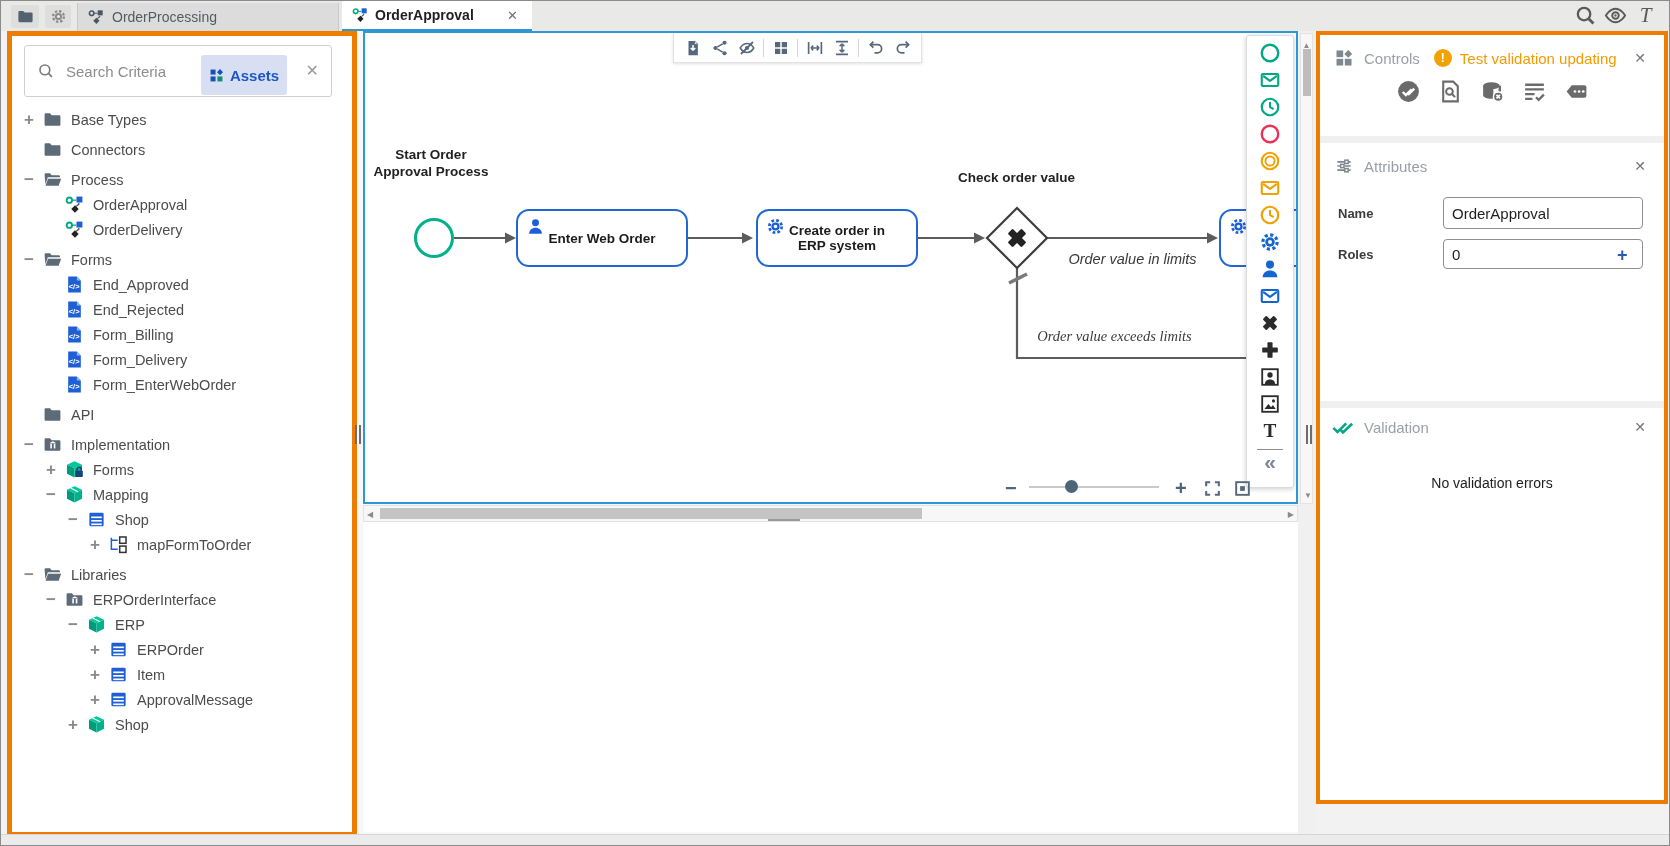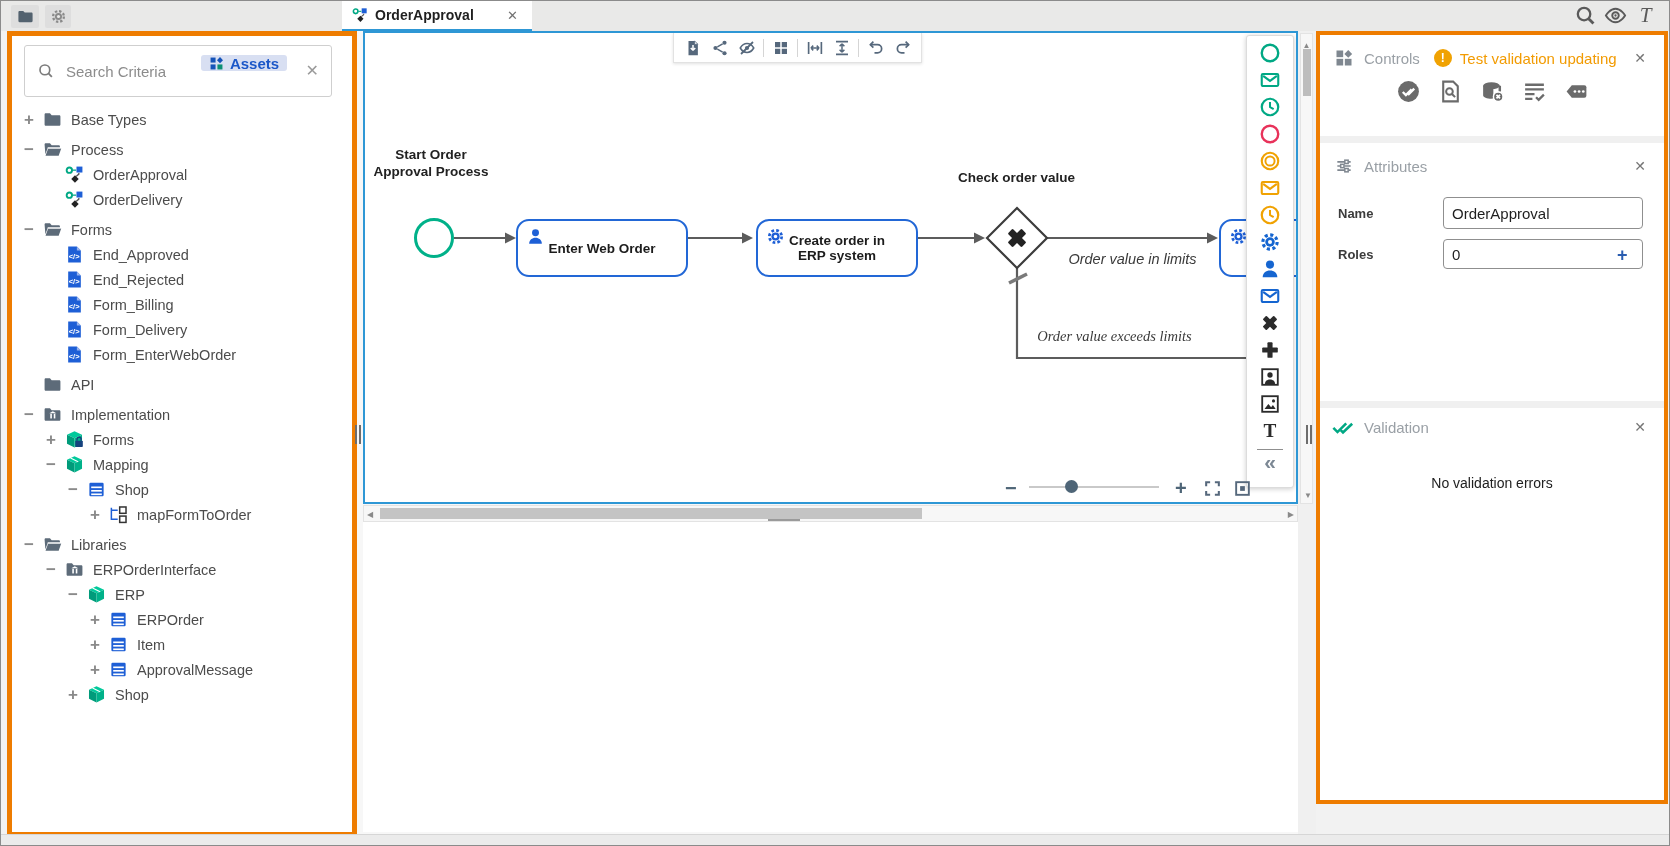--- a/index.html
+++ b/index.html
@@ -12,34 +12,34 @@
   .tb-btn{top:4px;height:23px;background:#dedede;border-radius:2px;display:flex;align-items:center;justify-content:center;}
   #tab1{left:76px;top:2px;width:262px;height:28px;background:#dcdcdc;border-left:1px solid #c9c9c9;border-right:1px solid #c9c9c9;display:flex;align-items:center;gap:8px;padding-left:10px;box-sizing:border-box;color:#565b60;font-size:14px;}
   #tab2{left:341px;top:0px;width:190px;height:30px;background:#ffffff;display:flex;align-items:center;gap:7px;padding-left:10px;box-sizing:border-box;color:#1f1f1f;font-size:14px;font-weight:bold;border-bottom:2px solid #2e97d5;}
   #tab2 .close{margin-left:auto;margin-right:14px;color:#717171;font-weight:normal;font-size:13px;}
   #topbar-right{right:14px;top:3px;display:flex;gap:7px;align-items:center;}
   
   #left-panel{left:6px;top:30px;width:350px;height:806px;background:#fff;border:5px solid #ee7c00;box-sizing:border-box;}
   #search-box{position:absolute;left:12px;top:9px;width:306px;height:50px;border:1px solid #cfcfcf;border-radius:3px;background:#fff;display:flex;align-items:center;}
   #search-box input{border:none;outline:none;font-size:15px;color:#5a5a5a;width:118px;font-family:inherit;background:transparent;}
   #search-box input::placeholder{color:#8c8c8c;}
-  #assets-chip{position:absolute;left:176px;top:9px;width:86px;height:16px;background:#d8dff2;border-radius:3px;display:flex;align-items:center;justify-content:center;gap:6px;color:#1b57c8;font-weight:bold;font-size:15px;}
+  #assets-chip{position:absolute;left:176px;top:9px;width:86px;height:40px;background:#d8dff2;border-radius:3px;display:flex;align-items:center;justify-content:center;gap:6px;color:#1b57c8;font-weight:bold;font-size:15px;}
   #search-clear{position:absolute;right:12px;top:15px;color:#9a9a9a;font-size:16px;}
   #tree{position:absolute;left:0;top:66px;right:0;bottom:0;overflow:hidden;}
   .tree-row{height:25px;display:flex;align-items:center;font-size:14.5px;color:#4c4c4c;}
   .tree-row.group{margin-top:5px;}
   .tree-exp{width:16px;text-align:center;color:#8a8a8a;font-size:17px;font-weight:bold;flex:0 0 16px;margin-right:6px;}
   .tree-ico{width:19px;height:19px;flex:0 0 19px;margin-right:9px;}
   
   #center-bg{left:356px;top:30px;width:947px;height:806px;background:#f7f7f7;}
   #canvas{left:362px;top:30px;width:935px;height:473px;background:#fff;border:2px solid #2e97d5;box-sizing:border-box;overflow:hidden;}
   #cv-toolbar{position:absolute;left:308px;top:0px;height:29px;background:#fff;border:1px solid #e2e2e2;border-top:none;box-shadow:0 1px 3px rgba(0,0,0,.12);display:flex;align-items:center;padding:0 5px;}
   .cvt-ico{width:27px;height:24px;display:flex;align-items:center;justify-content:center;}
   .cvt-sep{width:1px;height:18px;background:#d5d5d5;margin:0 3px;}
-  .task{position:absolute;height:58px;background:#fff;border:2.5px solid #2267d6;border-radius:13px;box-sizing:border-box;margin-top:10px;}
+  .task{position:absolute;height:58px;background:#fff;border:2.5px solid #2267d6;border-radius:13px;box-sizing:border-box;}
   .task .ticon{position:absolute;left:8px;top:6px;width:19px;height:19px;}
   .task .tlabel{position:absolute;left:0;right:0;top:0;bottom:0;display:flex;align-items:center;justify-content:center;text-align:center;font-size:13.5px;font-weight:bold;color:#1c1c1c;padding:0 26px;}
   .dlabel{position:absolute;text-align:center;font-weight:bold;font-size:13.5px;color:#222;line-height:17px;}
   .elabel{position:absolute;text-align:center;font-style:italic;font-size:14.5px;color:#3a3a3a;}
   #start-circle{position:absolute;left:49px;top:185px;width:40px;height:40px;border:3px solid #00b189;border-radius:50%;box-sizing:border-box;background:#fff;}
   
   #palette{position:absolute;left:881px;top:2px;width:48px;height:453px;background:#fff;border:1px solid #dcdcdc;border-radius:3px;box-shadow:0 1px 5px rgba(0,0,0,.2);display:flex;flex-direction:column;align-items:center;padding-top:3px;box-sizing:border-box;}
   .pal-item{width:26px;height:27px;display:flex;align-items:center;justify-content:center;}
   #pal-divider{width:26px;height:1px;background:#8f8f8f;margin:5px 0 2px 0;}
   #pal-collapse{color:#7c8894;font-size:21px;font-weight:bold;line-height:20px;}
@@ -88,20 +88,31 @@
       </div>
     <div class="abs tb-btn" style="left:44px;width:26px;">
         <span>
           <svg width="17" height="17" viewBox="0 0 24 24">
             <circle cx="12" cy="12" r="5" fill="#8a8a8a"></circle>
             <circle cx="12" cy="12" r="7.6" fill="none" stroke="#8a8a8a" stroke-width="3.2" stroke-dasharray="3.3 2.66"></circle>
             <circle cx="12" cy="12" r="2.2" fill="#e9e9e8"></circle>
           </svg>
         </span>
       </div>
+    <div id="tab1" class="abs">
+      <span>
+          <svg width="16" height="16" viewBox="0 0 24 24">
+            <circle cx="5.5" cy="6.5" r="3.4" fill="none" stroke="#4a5560" stroke-width="2.4"></circle>
+            <rect x="14.5" y="2" width="7.5" height="7.5" fill="#4a5560"></rect>
+            <rect x="9.3" y="14.4" width="6.6" height="6.6" transform="rotate(45 12.6 17.7)" fill="#4a5560"></rect>
+            <path d="M9.5 6.5h4.5M17.5 10v1.5l-3.5 3" fill="none" stroke="#4a5560" stroke-width="1.6"></path>
+          </svg>
+        </span>
+      <span>OrderProcessing</span>
+    </div>
     <div id="tab2" class="abs">
       <span>
           <svg width="16" height="16" viewBox="0 0 24 24">
             <circle cx="5.5" cy="6.5" r="3.4" fill="none" stroke="#00a884" stroke-width="2.4"></circle>
             <rect x="14.5" y="2" width="7.5" height="7.5" fill="#1e5fd6"></rect>
             <rect x="9.3" y="14.4" width="6.6" height="6.6" transform="rotate(45 12.6 17.7)" fill="#222"></rect>
             <path d="M9.5 6.5h4.5" stroke="#00a884" stroke-width="1.6"></path>
             <path d="M17.5 10v1.5l-3.5 3" fill="none" stroke="#555" stroke-width="1.6"></path>
           </svg>
         </span>
@@ -154,20 +165,29 @@
     </div>
     <div id="tree">
         <div class="tree-row group" style="padding-left: 9px;">
           <span class="tree-exp">+</span>
           <span class="tree-ico">
             <svg width="19" height="19" viewBox="0 0 24 24">
               <path d="M2 5.8c0-.9.7-1.6 1.6-1.6h5.2l2.1 2.3h9.5c.9 0 1.6.7 1.6 1.6v10.3c0 .9-.7 1.6-1.6 1.6H3.6c-.9 0-1.6-.7-1.6-1.6z" fill="#5d6b79"></path>
             </svg>
           </span>
           <span>Base Types</span>
+        </div>
+        <div class="tree-row group" style="padding-left: 9px;">
+          <span class="tree-exp"></span>
+          <span class="tree-ico">
+            <svg width="19" height="19" viewBox="0 0 24 24">
+              <path d="M2 5.8c0-.9.7-1.6 1.6-1.6h5.2l2.1 2.3h9.5c.9 0 1.6.7 1.6 1.6v10.3c0 .9-.7 1.6-1.6 1.6H3.6c-.9 0-1.6-.7-1.6-1.6z" fill="#5d6b79"></path>
+            </svg>
+          </span>
+          <span>Connectors</span>
         </div>
         <div class="tree-row group" style="padding-left: 9px;">
           <span class="tree-exp">−</span>
           <span class="tree-ico">
             <svg width="19" height="19" viewBox="0 0 24 24">
               <path d="M2 5.8c0-.9.7-1.6 1.6-1.6h5.2l2.1 2.3h8.9c.9 0 1.6.7 1.6 1.6v1.4H6.2L3 18z" fill="#5d6b79"></path>
               <path d="M6.5 10.8H23L19.8 20H3.2z" fill="#5d6b79"></path>
               <path d="M5.9 10.1h16.3" stroke="#fff" stroke-width="1.2"></path>
             </svg>
           </span>

